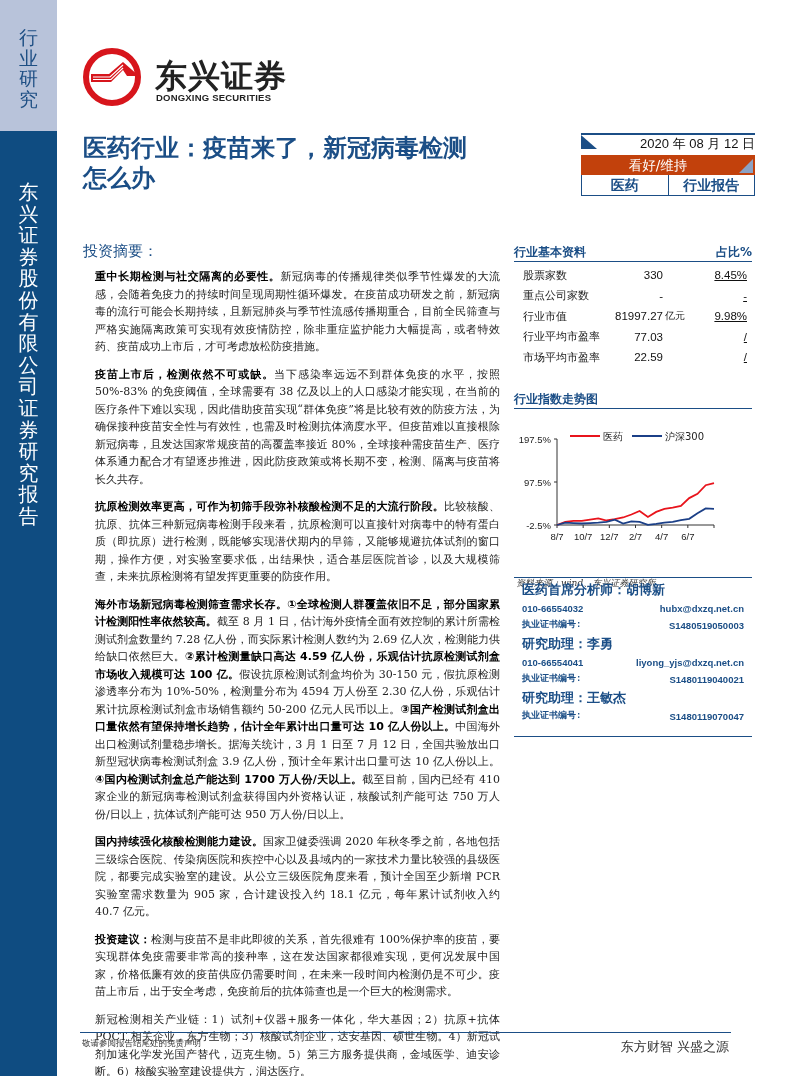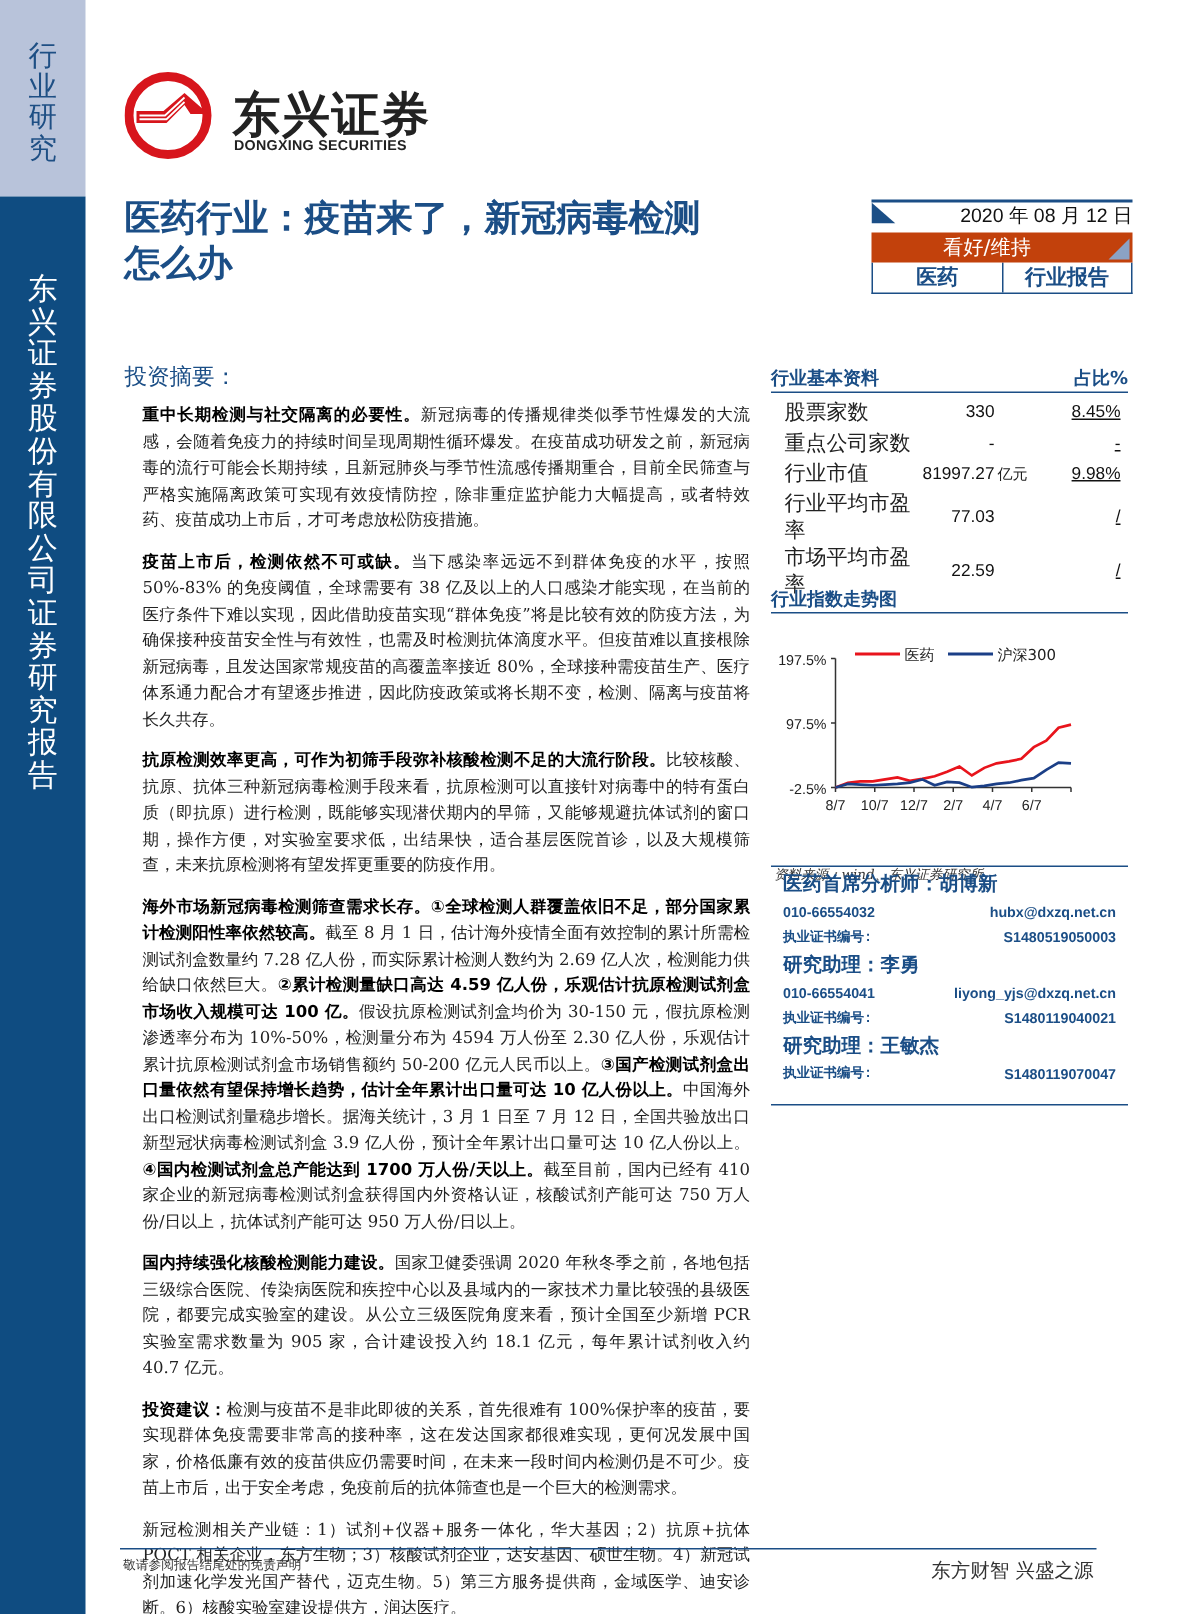--- a/index.html
+++ b/index.html
@@ -8,42 +8,42 @@
   .sidebar-dark { position:absolute; left:0; top:131px; width:57px; height:945px; background:#0f4c81; }
   .vtext { position:absolute; left:0; width:57px; text-align:center; font-family:"DejaVu Sans",sans-serif; line-height:1.08; }
   .vtext.light { top:27px; color:#1e4f84; font-size:19px; }
   .vtext.dark { top:182px; color:#ffffff; font-size:20px; }
   .vtext span { display:block; }
 
   .logo { position:absolute; left:83px; top:44px; width:210px; height:66px; }
   .logo-cn { position:absolute; left:155px; top:55px; font-size:32px; font-weight:bold; color:#222; letter-spacing:1px; font-family:"DejaVu Sans",sans-serif; }
   .logo-en { position:absolute; left:156px; top:92px; font-size:9.5px; font-weight:bold; color:#222; font-family:"Liberation Sans",sans-serif; letter-spacing:0.2px; }
 
-  .title { position:absolute; left:83px; top:133px; width:430px; font-size:24px; line-height:30px; font-weight:bold; color:#1b4e86; font-family:Liberation Mono, monospace; }
+  .title { position:absolute; left:83px; top:133px; width:430px; font-size:24px; line-height:30px; font-weight:bold; color:#1b4e86; font-family:Liberation Serif, serif; }
 
   .rating-box { position:absolute; left:581px; top:133px; width:174px; }
   .date-row { height:20px; border-top:2px solid #1b4e86; position:relative; font-size:13px; text-align:right; padding-right:0; line-height:18px; color:#111; font-family:"Liberation Sans",sans-serif; }
   .rating-row { height:20px; background:#c2410c; color:#fff; font-size:13.5px; line-height:20px; text-align:center; position:relative; padding-right:20px; }
   .rating-row .tri2 { position:absolute; right:2px; bottom:2px; width:0; height:0; border-left:14px solid transparent; border-bottom:14px solid #8ba2c4; }
   .cat-row { display:flex; height:20px; border:1px solid #1b4e86; border-top:none; }
   .cat-row div { flex:1; text-align:center; font-size:14px; font-weight:bold; color:#1b4e86; line-height:20px; }
   .cat-row div:first-child { border-right:1px solid #1b4e86; }
 
   .summary-head { position:absolute; left:83px; top:242px; font-size:15px; color:#1b4e86; font-family:"DejaVu Sans",sans-serif; }
 
   .body { position:absolute; left:95px; top:268px; width:405px; font-size:11px; line-height:17.5px; color:#222; font-family:"DejaVu Serif",serif; text-align:justify; }
   .body p { margin:0 0 10px 0; }
   .body b { font-family:"DejaVu Sans",sans-serif; font-weight:bold; color:#000; }
 
   .rcol { position:absolute; left:514px; width:238px; }
   .sec-head { font-size:12px; font-weight:bold; color:#1b4e86; border-bottom:1.5px solid #1b4e86; height:18px; line-height:18px; position:relative; }
   .sec-head .pct { position:absolute; right:0; top:0; }
   table.basic { width:100%; border-collapse:collapse; font-size:11.5px; margin-top:3px; }
   table.basic td { height:20.5px; padding:0; }
-  table.basic td.lbl { padding-left:9px; font-family:Liberation Sans, sans-serif; font-size:14px; color:#222; }
+  table.basic td.lbl { padding-left:9px; font-family:Liberation Sans, sans-serif; font-size:11px; color:#222; }
   table.basic td.val { text-align:right; font-family:Liberation Sans, sans-serif; color:#111; }
   table.basic td.unit { font-family:"DejaVu Serif",serif; font-size:10px; padding-left:2px; width:34px; }
   table.basic td.pc { text-align:right; width:48px; font-family:"Liberation Sans",sans-serif; padding-right:5px; color:#111;text-decoration:underline; }
 
   .chart-wrap { position:absolute; left:514px; top:425px; width:238px; height:120px; }
   .chart-src { position:absolute; left:516px; top:559px; font-size:9px; font-style:italic; color:#333; font-family:"DejaVu Serif",serif;margin-top:18px; }
   .rule { position:absolute; left:514px; width:238px; height:0; border-top:1.5px solid #1b4e86; }
 
   .analyst { position:absolute; left:522px; width:222px; font-family:"Liberation Sans",sans-serif; }
   .an-name { font-size:13px; font-weight:bold; color:#1b4e86; height:20px; line-height:20px; font-family:"DejaVu Sans",sans-serif; }

